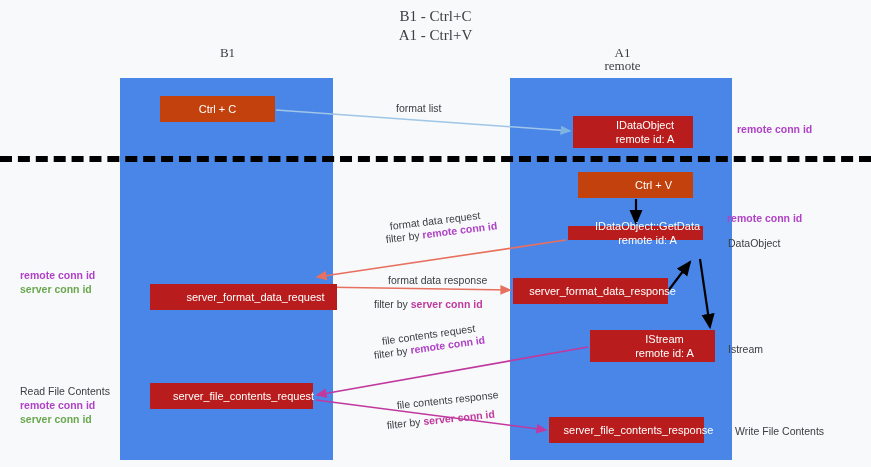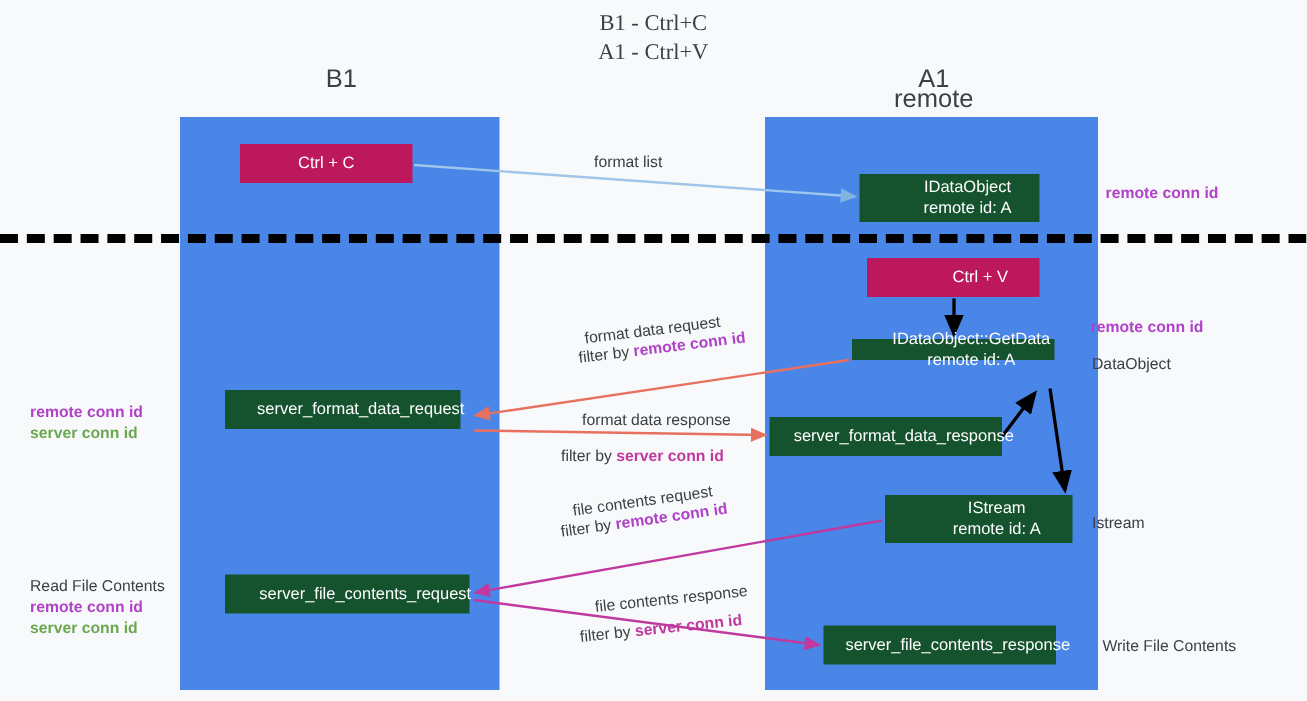--- a/index.html
+++ b/index.html
@@ -13,22 +13,23 @@
   }
   #stage{position:absolute;inset:0;}
 
   
   .lane{position:absolute;background:#4a86e8;}
   #lane-b1{left:120px;top:78px;width:213px;height:382px;}
   #lane-a1{left:510px;top:78px;width:222px;height:382px;}
 
   
   .lane-head{
-    position:absolute;text-align:center;font-size:17px;line-height:13px;
+    position:absolute;text-align:center;font-size:13px;line-height:13px;
     color:#3c4043;
+    font-family:Liberation Serif, serif;
   }
   #head-b1{left:150px;top:46px;width:155px;}
   #head-a1{left:545px;top:46px;width:155px;}
   .lane-head .l2{display:block;}
 
   
   #title{
     position:absolute;left:0;top:7px;width:871px;text-align:center;
     font-size:15px;line-height:19px;color:#3c4043;
   }
@@ -41,28 +42,28 @@
   }
 
   
   .box{
     position:absolute;display:flex;flex-direction:column;
     align-items:center;justify-content:center;
     color:#ffffff;font-size:11px;line-height:14px;text-align:center;
     box-sizing:border-box;
   }
   .box .l2{display:block;text-align:right;}
-  .green{background:#be185d;}
-  .orange{background:#14532d;padding-left:24px;}
+  .green{background:#c2410c;}
+  .orange{background:#b91c1c;padding-left:24px;}
 
   #box-ctrlc{left:160px;top:96px;width:115px;height:26px;}
   #box-idataobject{left:573px;top:116px;width:120px;height:32px;}
   #box-ctrlv{left:578px;top:172px;width:115px;height:26px;padding-left:36px;}
   #box-getdata{left:568px;top:226px;width:135px;height:14px;}
-  #box-sfdreq{left:150px;top:260px;width:157px;height:26px;}
+  #box-sfdreq{left:150px;top:284px;width:187px;height:26px;}
   #box-sfdresp{left:513px;top:278px;width:155px;height:26px;}
   #box-istream{left:590px;top:330px;width:125px;height:32px;}
   #box-sfcreq{left:150px;top:383px;width:163px;height:26px;}
   #box-sfcresp{left:549px;top:417px;width:155px;height:26px;}
 
   
   .annot{position:absolute;font-size:10.5px;line-height:14px;}
   .annot .purple{color:#b042c8;font-weight:bold;display:block;}
   .annot .green-t{color:#6aa84f;font-weight:bold;display:block;}
   .annot .plain{color:#3c4043;display:block;}

